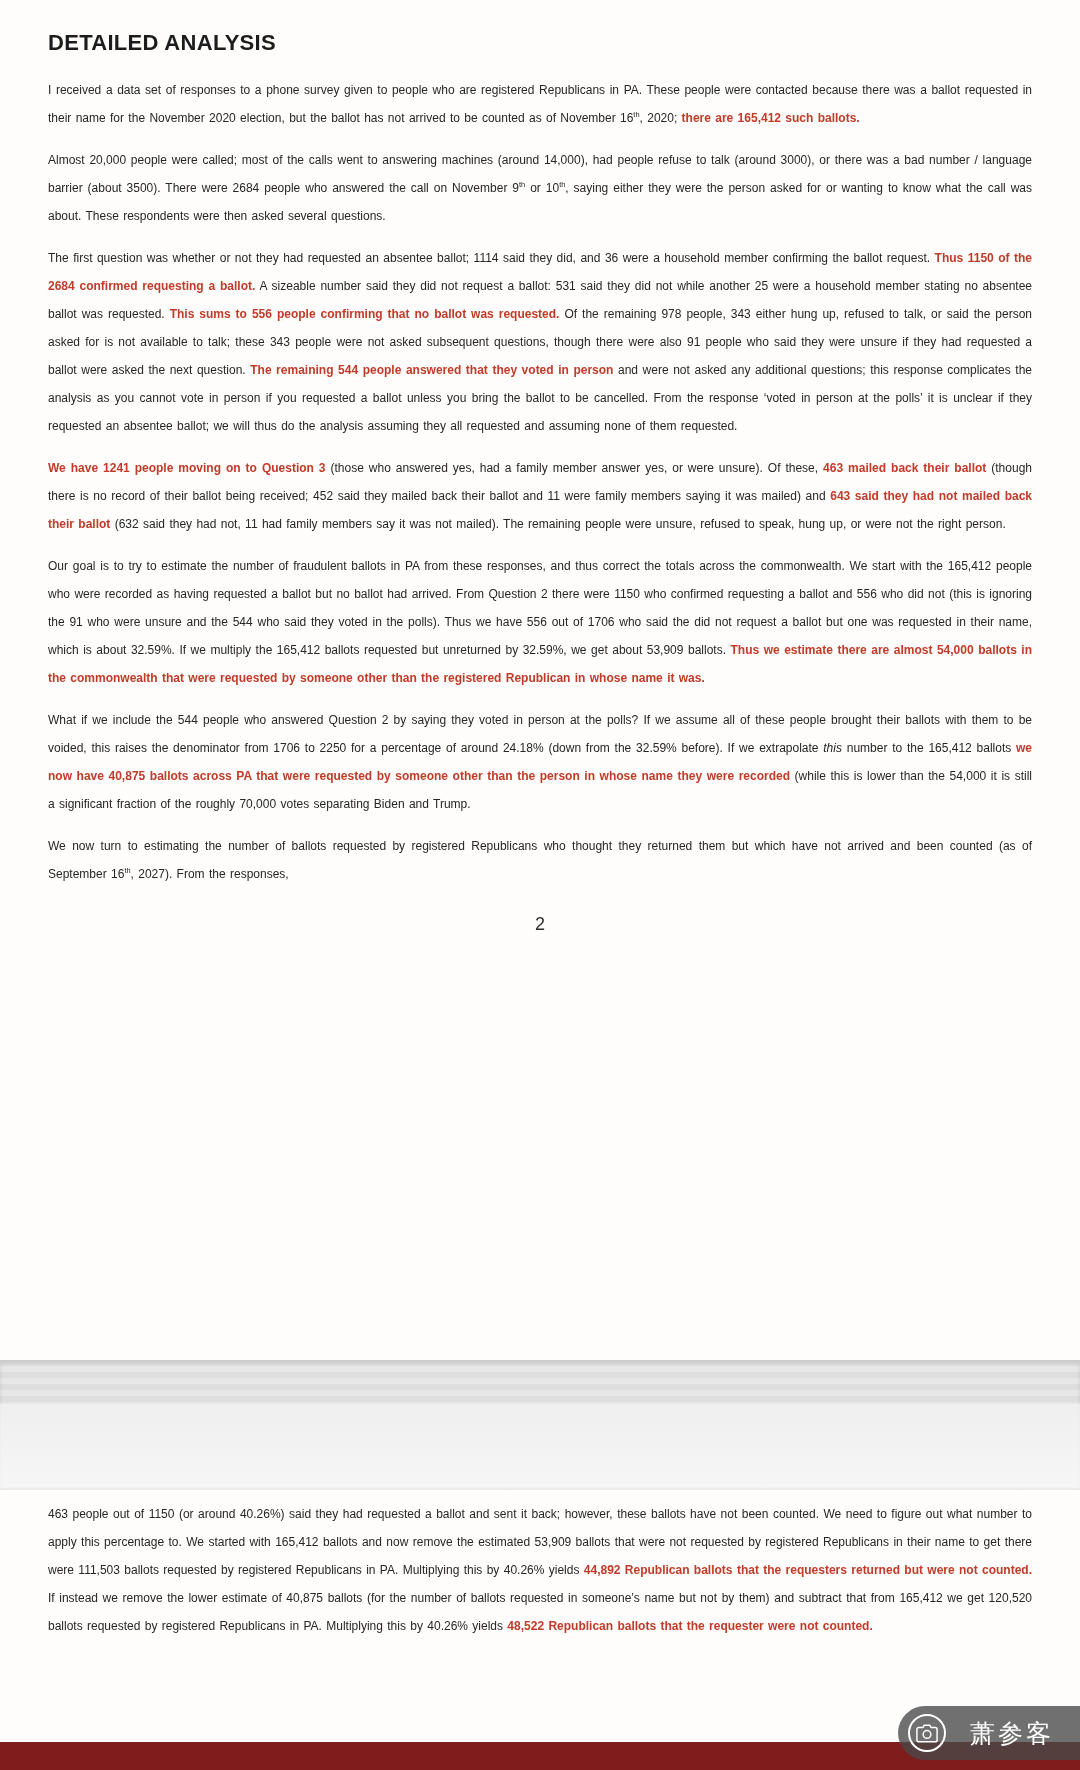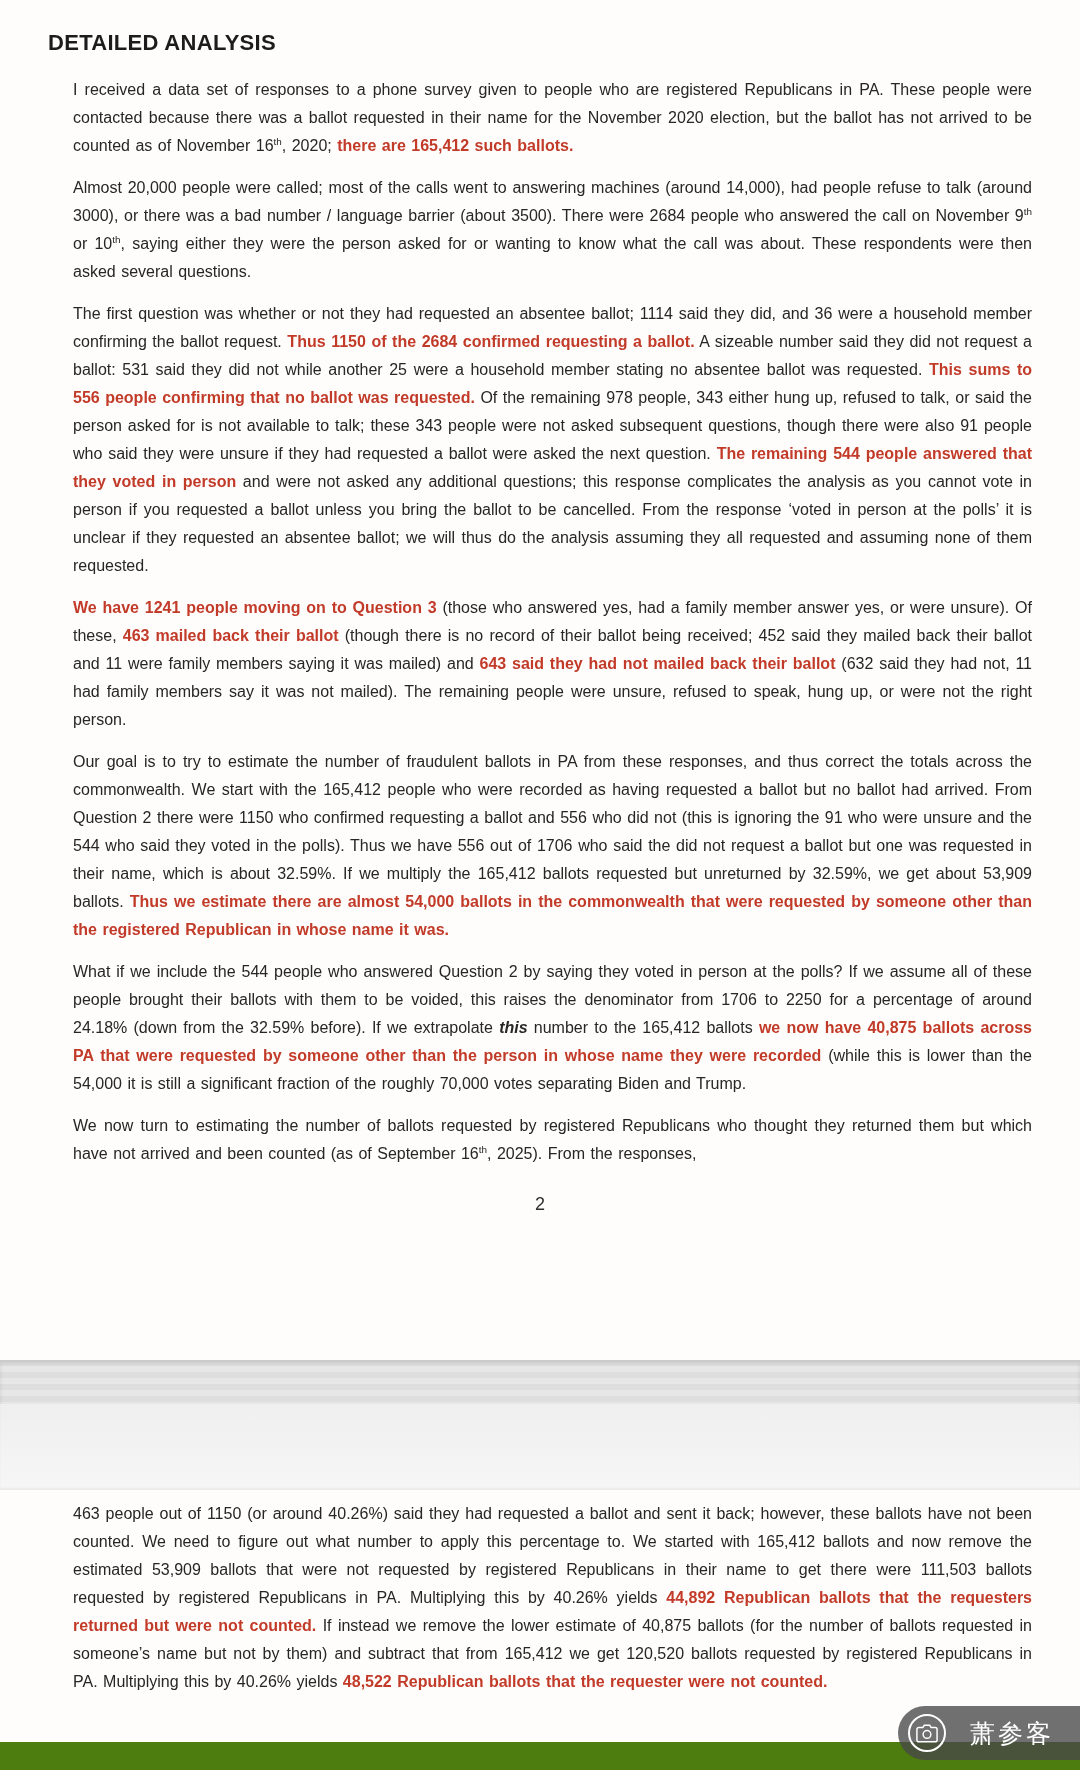--- a/index.html
+++ b/index.html
@@ -6,43 +6,42 @@
   html, body { background: #ffffff; }
   body {
     width: 1080px;
     font-family: "Liberation Sans", "DejaVu Sans", sans-serif;
     color: var(--ink, #262626);
   }
   .canvas {
     position: relative;
     width: 1080px;
     height: 1770px;
-    background: #4d7c0f;
+    background: #7f1d1d;
     overflow: hidden;
   }
   .page { background: #fefdfc; }
   .page-2 { height: 1360px; padding: 30px 48px 0 48px; }
   .page-3 { height: 252px; padding: 10px 48px 0 48px; }
   .title {
     font-size: 22px;
     font-weight: bold;
     letter-spacing: 0.3px;
     color: #1c1c1c;
     margin-bottom: 20px;
   }
   .para {
-    font-size: 16px;
+    font-size: 12px;
     line-height: 28px;
     text-align: justify;
     margin-bottom: 14px;
     word-spacing: 1px;
-    margin-left: 25px;
   }
   .red { color: var(--red, #c23a28); font-weight: bold; }
-  .bi { font-weight: bold; font-style: italic; }
+  .bi { font-weight: normal; font-style: italic; }
   sup.sup { font-size: 0.62em; vertical-align: super; line-height: 0; }
   .page-number {
     text-align: center;
     font-size: 18px;
     color: #2e2e2e;
     margin-top: 26px;
   }
   .page-gap { width: 100%; }
   .band-1 {
     height: 44px;
@@ -98,21 +97,21 @@
     <p class="para"><span>Almost 20,000 people were called; most of the calls went to answering machines (around 14,000), had people refuse to talk (around 3000), or there was a bad number / language barrier (about 3500). There were 2684 people who answered the call on November 9</span><sup class="sup">th</sup><span> or 10</span><sup class="sup">th</sup><span>, saying either they were the person asked for or wanting to know what the call was about. These respondents were then asked several questions.</span></p>
 
     <p class="para"><span>The first question was whether or not they had requested an absentee ballot; 1114 said they did, and 36 were a household member confirming the ballot request. </span><span class="red">Thus 1150 of the 2684 confirmed requesting a ballot.</span><span> A sizeable number said they did not request a ballot: 531 said they did not while another 25 were a household member stating no absentee ballot was requested. </span><span class="red">This sums to 556 people confirming that no ballot was requested.</span><span> Of the remaining 978 people, 343 either hung up, refused to talk, or said the person asked for is not available to talk; these 343 people were not asked subsequent questions, though there were also 91 people who said they were unsure if they had requested a ballot were asked the next question. </span><span class="red">The remaining 544 people answered that they voted in person</span><span> and were not asked any additional questions; this response complicates the analysis as you cannot vote in person if you requested a ballot unless you bring the ballot to be cancelled. From the response ‘voted in person at the polls’ it is unclear if they requested an absentee ballot; we will thus do the analysis assuming they all requested and assuming none of them requested.</span></p>
 
     <p class="para"><span class="red">We have 1241 people moving on to Question 3 </span><span>(those who answered yes, had a family member answer yes, or were unsure). Of these, </span><span class="red">463 mailed back their ballot</span><span> (though there is no record of their ballot being received; 452 said they mailed back their ballot and 11 were family members saying it was mailed) and </span><span class="red">643 said they had not mailed back their ballot</span><span> (632 said they had not, 11 had family members say it was not mailed).  The remaining people were unsure, refused to speak, hung up, or were not the right person.</span></p>
 
     <p class="para"><span>Our goal is to try to estimate the number of fraudulent ballots in PA from these responses, and thus correct the totals across the commonwealth. We start with the 165,412 people who were recorded as having requested a ballot but no ballot had arrived. From Question 2 there were 1150 who confirmed requesting a ballot and 556 who did not (this is ignoring the 91 who were unsure and the 544 who said they voted in the polls). Thus we have 556 out of 1706 who said the did not request a ballot but one was requested in their name, which is about 32.59%. If we multiply the 165,412 ballots requested but unreturned by 32.59%, we get about 53,909 ballots. </span><span class="red">Thus we estimate there are almost 54,000 ballots in the commonwealth that were requested by someone other than the registered Republican in whose name it was.</span></p>
 
     <p class="para"><span>What if we include the 544 people who answered Question 2 by saying they voted in person at the polls? If we assume all of these people brought their ballots with them to be voided, this raises the denominator from 1706 to 2250 for a percentage of around 24.18% (down from the 32.59% before). If we extrapolate </span><span class="bi">this</span><span> number to the 165,412 ballots </span><span class="red">we now have 40,875 ballots across PA that were requested by someone other than the person in whose name they were recorded</span><span> (while this is lower than the 54,000 it is still a significant fraction of the roughly 70,000 votes separating Biden and Trump.</span></p>
 
-    <p class="para"><span>We now turn to estimating the number of ballots requested by registered Republicans who thought they returned them but which have not arrived and been counted (as of September 16</span><sup class="sup">th</sup><span>, 2025). From the responses,</span></p>
+    <p class="para"><span>We now turn to estimating the number of ballots requested by registered Republicans who thought they returned them but which have not arrived and been counted (as of September 16</span><sup class="sup">th</sup><span>, 2027). From the responses,</span></p>
 
     <div class="page-number">2</div>
   </section>
 
   <div class="page-gap">
     <div class="band-1"></div>
     <div class="band-2"></div>
   </div>
 
   <section class="page page-3">

